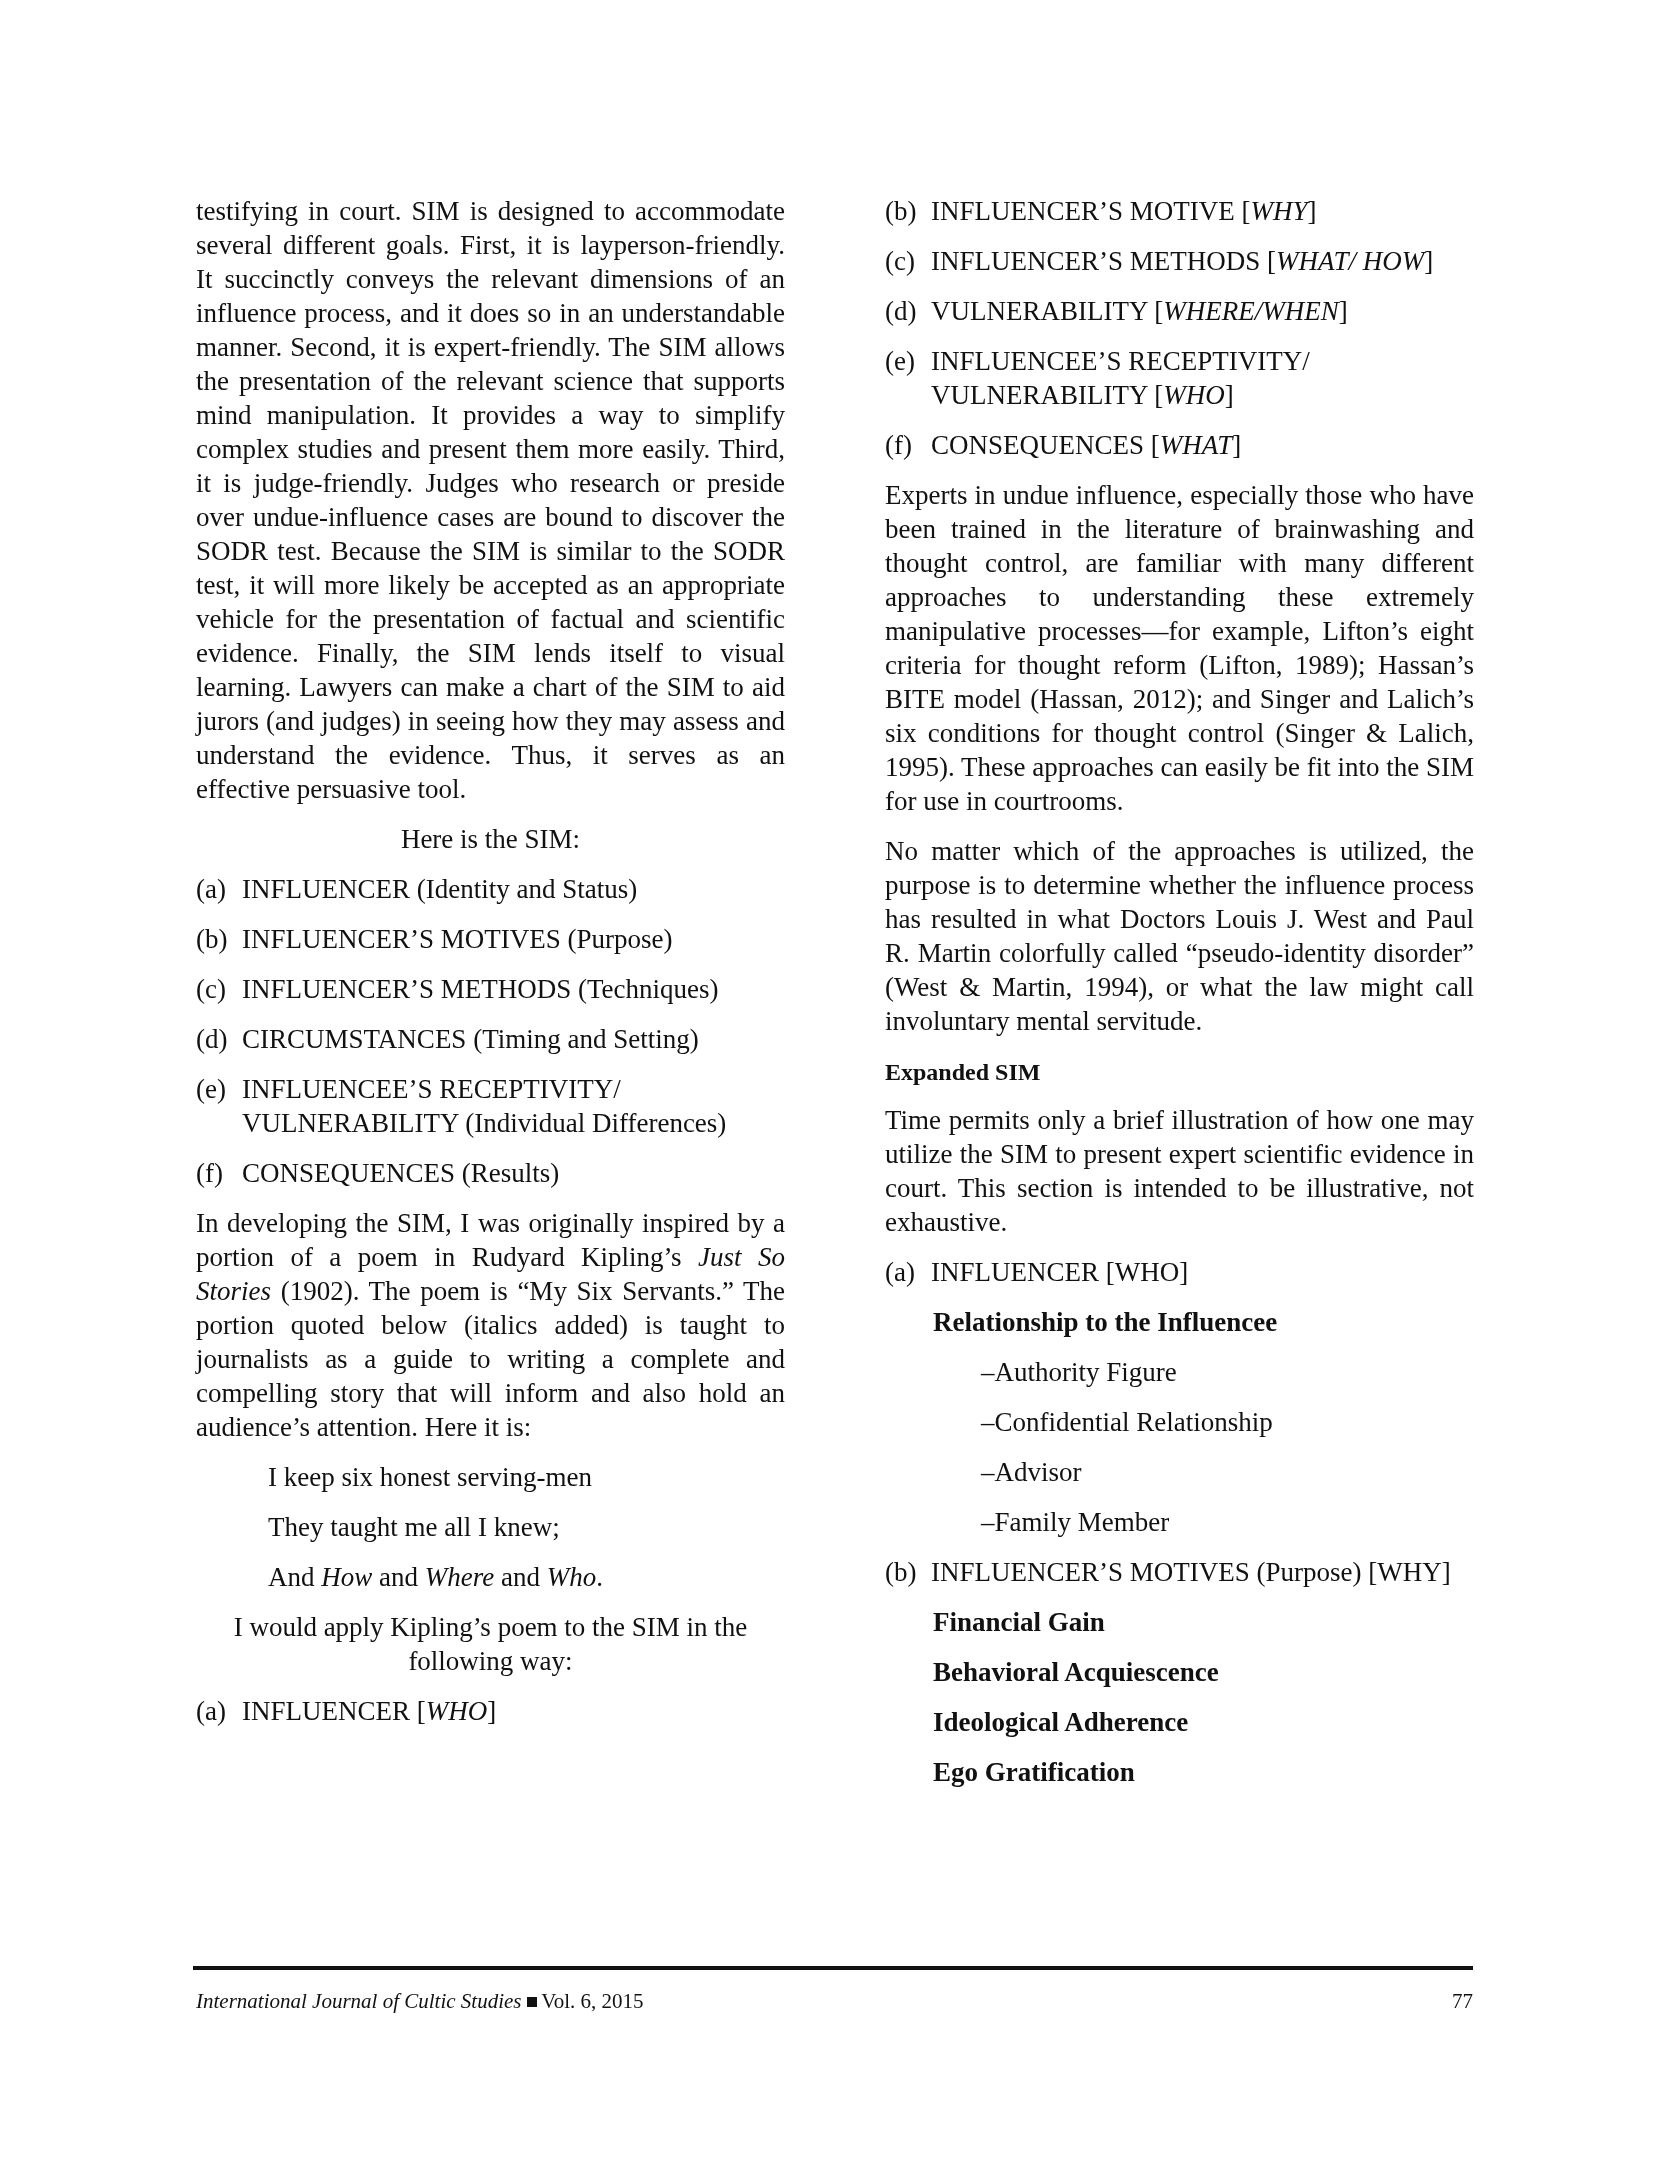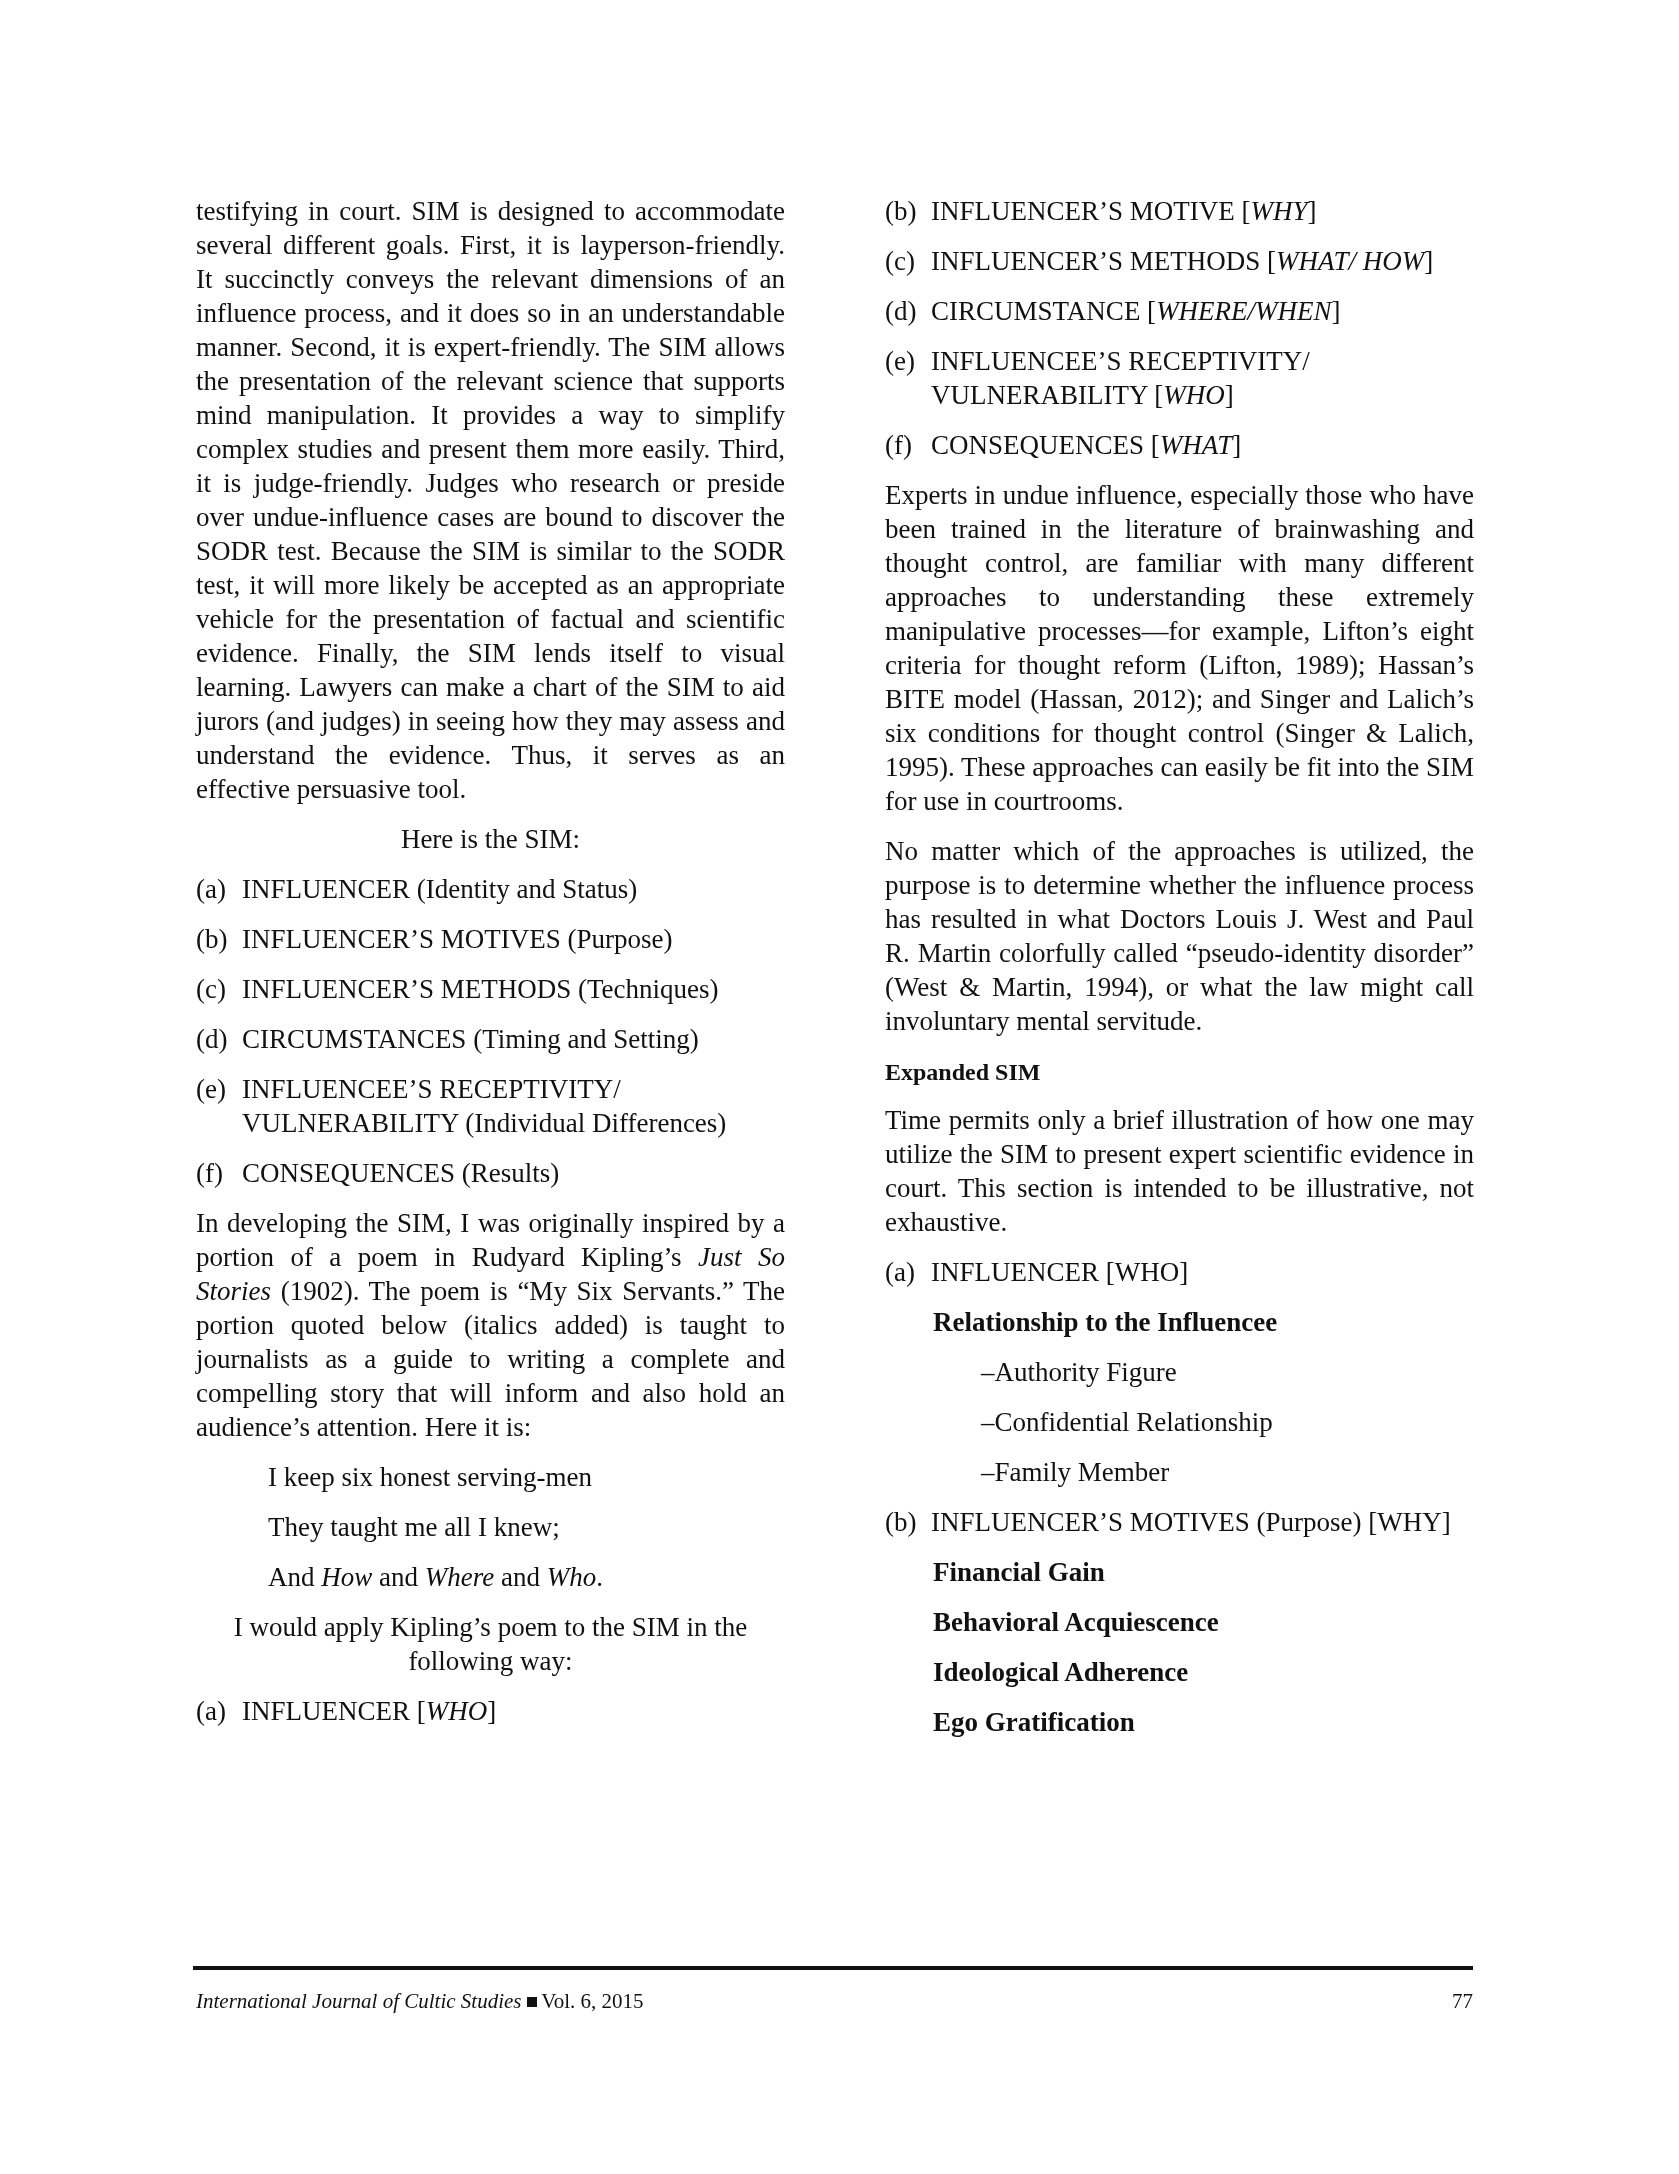--- a/index.html
+++ b/index.html
@@ -79,21 +79,21 @@
     <div class="li">
         <span class="lbl">(b)</span>
         <span class="txt"><span>INFLUENCER’S MOTIVE  [</span><em>WHY</em><span>]</span></span>
       </div>
     <div class="li">
         <span class="lbl">(c)</span>
         <span class="txt"><span>INFLUENCER’S METHODS [</span><em>WHAT/ HOW</em><span>]</span></span>
       </div>
     <div class="li">
         <span class="lbl">(d)</span>
-        <span class="txt"><span>CIRCUMSTANCE [</span><em>WHERE/WHEN</em><span>]</span></span>
+        <span class="txt"><span>VULNERABILITY [</span><em>WHERE/WHEN</em><span>]</span></span>
       </div>
     <div class="li">
         <span class="lbl">(e)</span>
         <span class="txt"><span>INFLUENCEE’S RECEPTIVITY/ VULNERABILITY [</span><em>WHO</em><span>]</span></span>
       </div>
     <div class="li">
         <span class="lbl">(f)</span>
         <span class="txt"><span>CONSEQUENCES  [</span><em>WHAT</em><span>]</span></span>
       </div>
   </div>
@@ -104,20 +104,21 @@
   <h2>Expanded SIM</h2>
   <p>Time permits only a brief illustration of how one may utilize the SIM to present expert scientific evidence in court. This section is intended to be illustrative, not exhaustive.</p>
 
   <div class="li">
       <span class="lbl">(a)</span>
       <span class="txt">INFLUENCER [WHO]</span>
     </div>
   <div class="ind1">Relationship to the Influencee</div>
   <div class="ind2">–Authority Figure</div>
   <div class="ind2">–Confidential Relationship</div>
+  <div class="ind2">–Advisor</div>
   <div class="ind2">–Family Member</div>
 
   <div class="li">
       <span class="lbl">(b)</span>
       <span class="txt">INFLUENCER’S MOTIVES (Purpose) [WHY]</span>
     </div>
   <div class="ind1">Financial Gain</div>
   <div class="ind1">Behavioral Acquiescence</div>
   <div class="ind1">Ideological Adherence</div>
   <div class="ind1">Ego Gratification</div>

